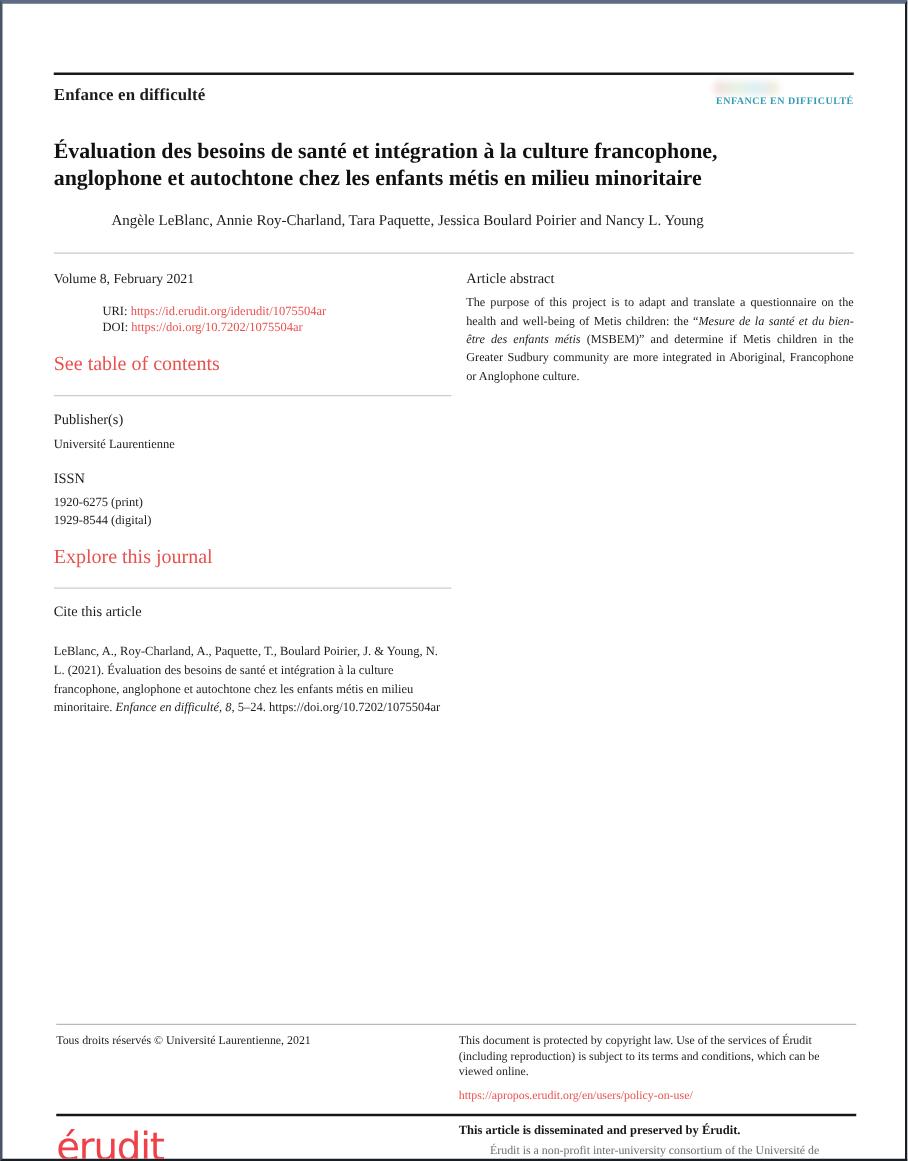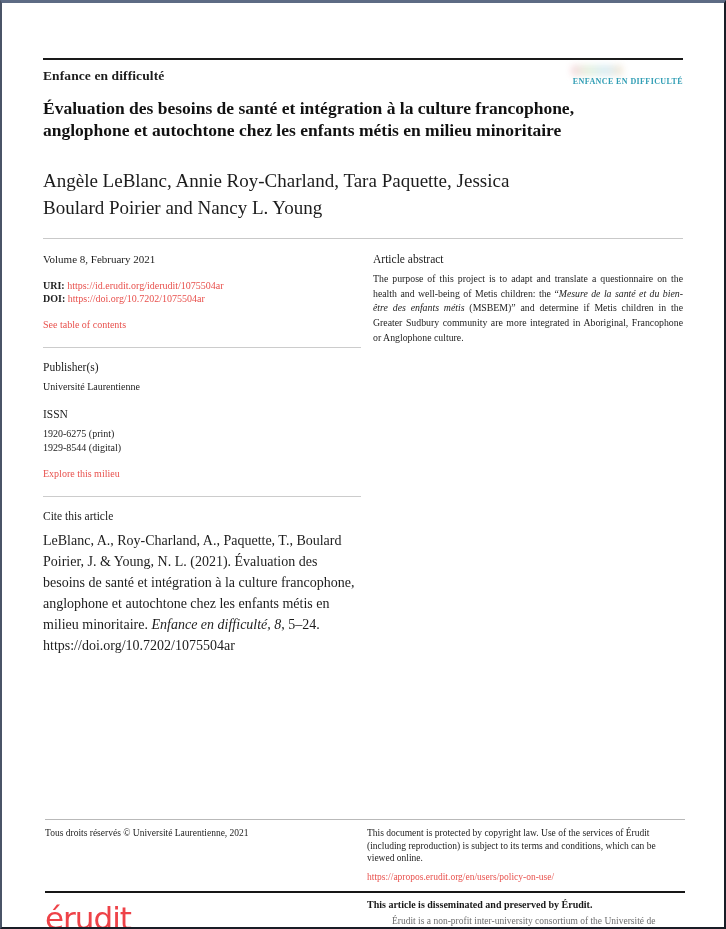--- a/index.html
+++ b/index.html
@@ -31,47 +31,47 @@
     font-family: "Liberation Serif", serif;
   }
   .journal-logo .logo-smudge {
     position: absolute; z-index: 1; left: -2px; top: -5px;
     width: 52px; height: 11px;
     background: linear-gradient(90deg, #f3bcc6, #d3e9c8, #bfe0ee, #f0d9b8);
     filter: blur(3px); opacity: .55; border-radius: 4px;
   }
 
   .article-title {
-    margin-top: 9px; width: 560px;
+    margin-top: 21px; width: 560px;
     font-size: 17.5px; font-weight: bold; line-height: 1.27; color: #111;
   }
   .authors {
-    margin-top: 27px; width: 520px;
-    font-size: 19px; line-height: 1.38;
+    margin-top: 15px; width: 520px;
+    font-size: 12px; line-height: 1.38; text-align: right;
   }
 
   .full-divider { margin-top: 17px; border-top: 1px solid #c9c9c9; }
 
   .columns { display: flex; gap: 12px; margin-top: 14px; }
   .col-left { width: 318px; }
   .col-right { width: 314px; }
 
   .vol-line { font-size: 11px; margin-bottom: 14px; }
   .id-line { font-size: 10px; line-height: 1.35; }
-  .id-label { font-weight: bold; color: #222; }
+  .id-label { font-weight: normal; color: #222; margin-left: 39px; }
   a.link { color: #e8514d; text-decoration: none; cursor: pointer; }
-  .standalone-link { display: inline-block; margin-top: 13px; font-size: 10px; }
+  .standalone-link { display: inline-block; margin-top: 13px; font-size: 16px; }
 
   .col-divider { border-top: 1px solid #cccccc; margin: 15px 0 13px; }
 
   .sec-heading { font-size: 11.5px; margin-bottom: 7px; color: #1b1b1b; }
   .body-text { font-size: 10px; line-height: 1.4; }
   .issn-heading { margin-top: 14px; }
 
-  .cite-text { margin-top: 8px; font-size: 14px; line-height: 1.5; width: 318px; }
+  .cite-text { margin-top: 18px; font-size: 10px; line-height: 1.5; width: 318px; }
 
   .abstract-text { font-size: 9.8px; line-height: 1.5; text-align: justify; }
 
   .footer { position: absolute; left: 43px; top: 816px; width: 640px; }
   .footer-thin-rule { border-top: 1px solid #b9b9b9; }
   .footer-row { display: flex; justify-content: space-between; padding-top: 7px; }
   .rights-text { width: 300px; font-size: 9.5px; line-height: 1.4; }
   .footer-right { width: 318px; }
   .copyright-text { font-size: 9.5px; line-height: 1.33; text-align: left; }
   .policy-link { display: inline-block; margin-top: 7px; font-size: 9.5px; }
@@ -129,21 +129,21 @@
 
         <div class="col-divider"></div>
 
         <div class="sec-heading">Publisher(s)</div>
         <div class="body-text">Université Laurentienne</div>
 
         <div class="sec-heading issn-heading">ISSN</div>
         <div class="body-text">1920-6275 (print)</div>
         <div class="body-text">1929-8544 (digital)</div>
 
-        <a class="link standalone-link">Explore this milieu</a>
+        <a class="link standalone-link">Explore this journal</a>
 
         <div class="col-divider"></div>
 
         <div class="sec-heading">Cite this article</div>
         <p class="cite-text"><span>LeBlanc, A., Roy-Charland, A., Paquette, T., Boulard Poirier, J. &amp; Young, N. L. (2021). Évaluation des besoins de santé et intégration à la culture francophone, anglophone et autochtone chez les enfants métis en milieu minoritaire. </span><span class="italic">Enfance en difficulté, 8</span><span>, 5–24. https://doi.org/10.7202/1075504ar</span></p>
       </div>
 
       <div class="col-right">
         <div class="sec-heading">Article abstract</div>
         <p class="abstract-text"><span>The purpose of this project is to adapt and translate a questionnaire on the health and well-being of Metis children: the “</span><span class="italic">Mesure de la santé et du bien-être des enfants métis</span><span> (MSBEM)” and determine if Metis children in the Greater Sudbury community are more integrated in Aboriginal, Francophone or Anglophone culture.</span></p>

